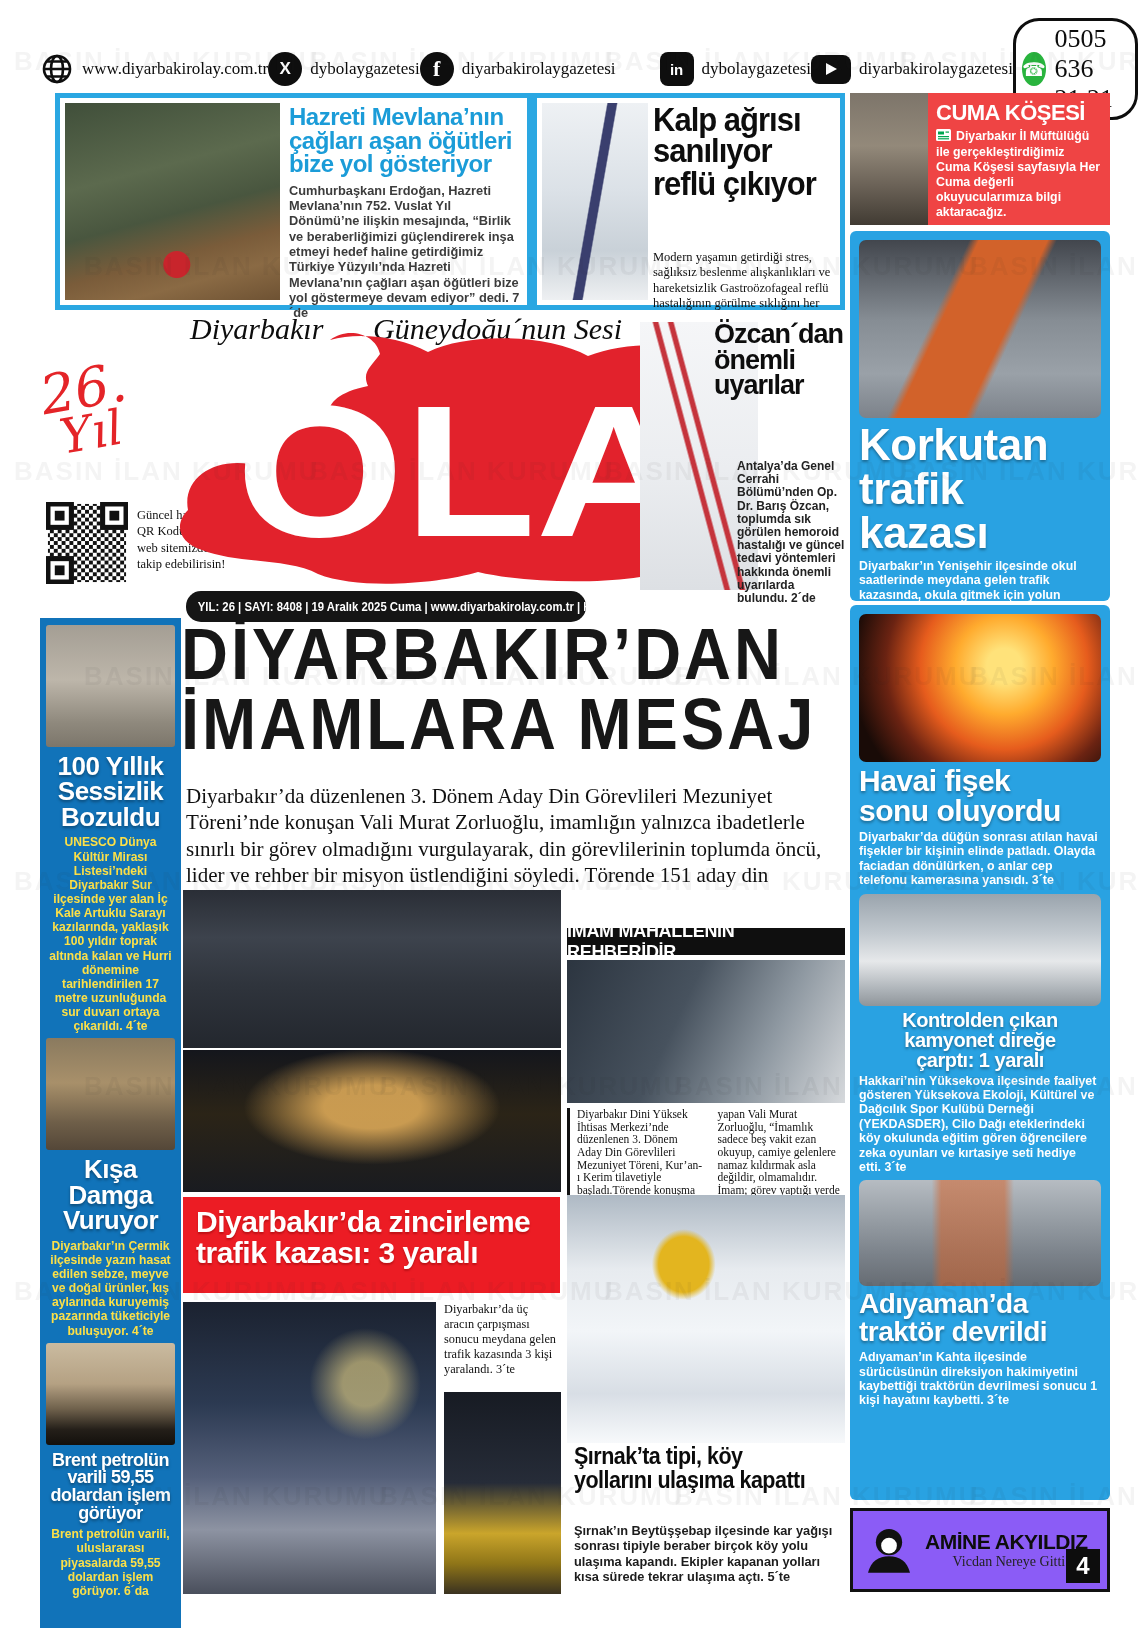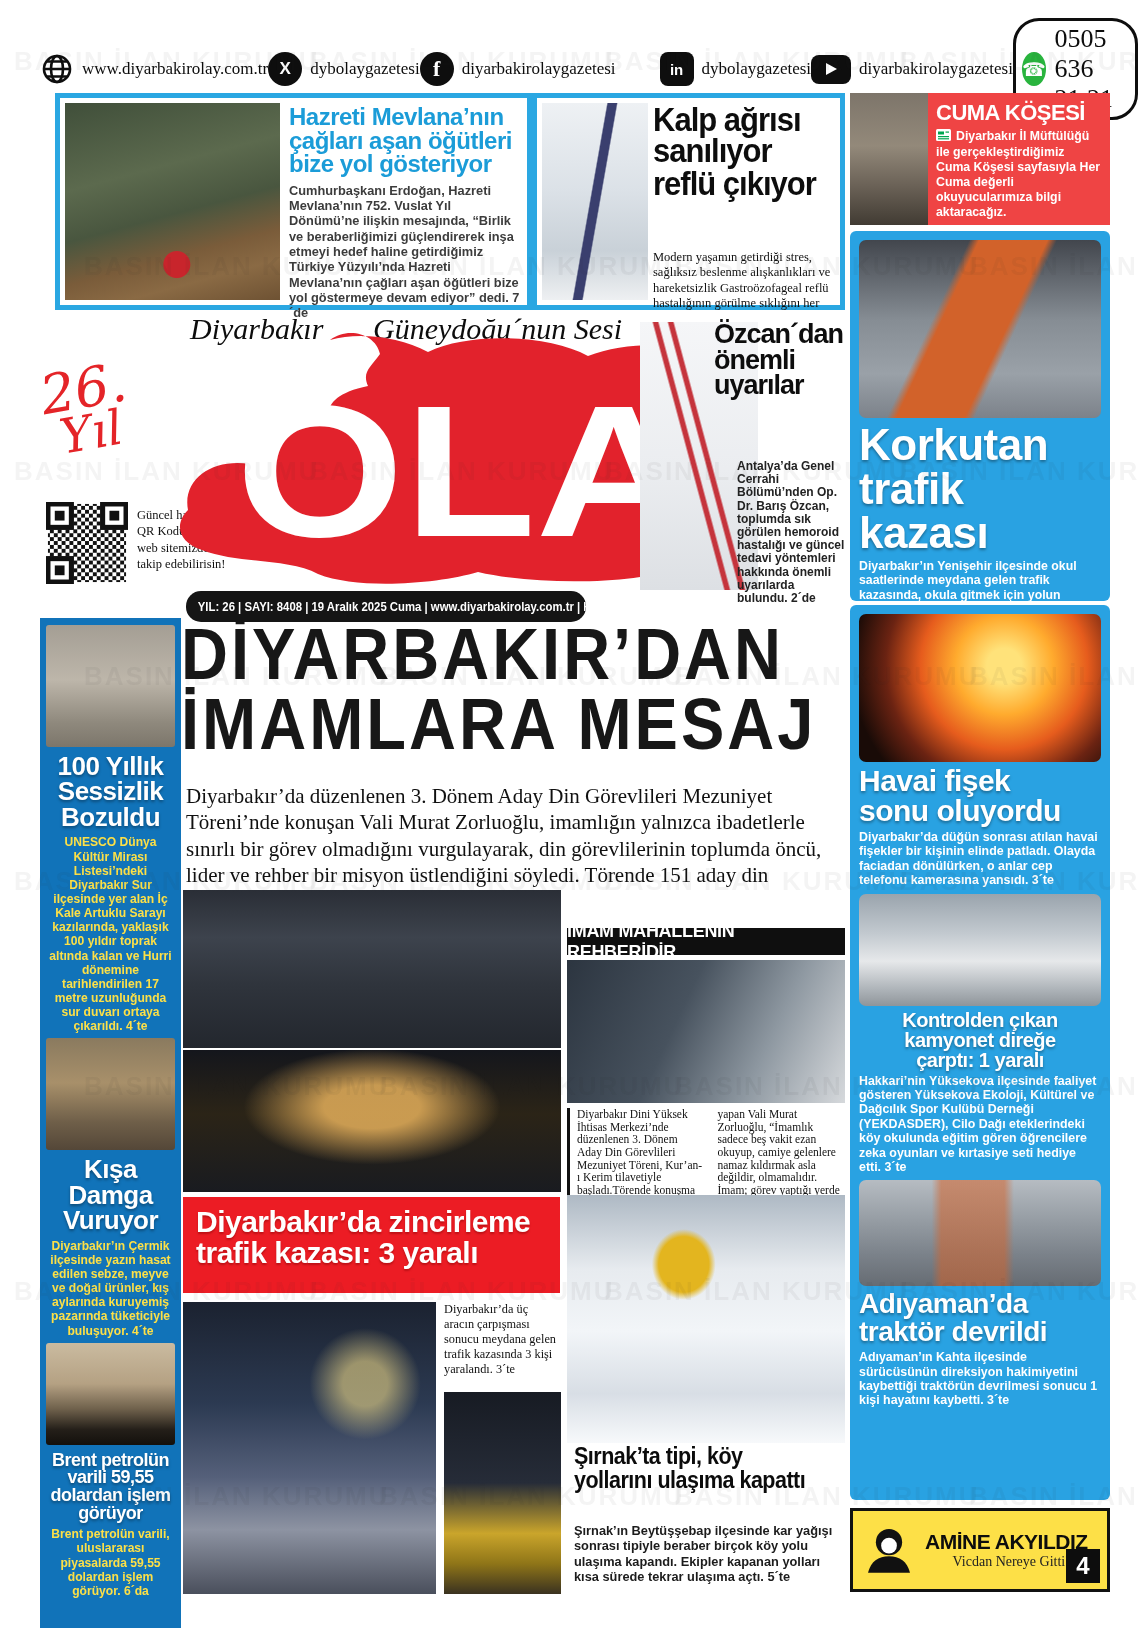--- a/index.html
+++ b/index.html
@@ -117,21 +117,21 @@
   .sidebar { left:40px; top:618px; width:141px; height:1217px; background:#1173b9;
              padding:7px 6px; display:flex; flex-direction:column; gap:5px;
              text-align:center; }
   .sb-head { color:#fff; font-weight:900; line-height:.98; letter-spacing:-.5px;
              text-shadow:0 2px 3px rgba(0,0,0,.35); margin-top:2px; }
   .sb-body { color:#fde047; font-weight:700; font-size:12.1px; line-height:1.17; }
   .sidebar .ph { border-radius:3px; flex-shrink:0; }
 
   
   .columnist { left:850px; top:1508px; width:260px; height:84px; border:3px solid #111;
-               background:#fde047; display:flex; align-items:center; gap:8px;
+               background:#8b5cf6; display:flex; align-items:center; gap:8px;
                padding:5px 8px; position:absolute; }
   .col-name { font-weight:900; font-size:21px; letter-spacing:-.5px; color:#0d0d0d; }
   .col-title { font-family:"Liberation Serif",serif; font-size:14px; color:#222;
                text-align:center; }
   .col-page { position:absolute; right:7px; bottom:6px; width:34px; height:34px;
               background:#0d0d0d; color:#fff; font-weight:900; font-size:24px;
               display:flex; align-items:center; justify-content:center; }
 </style>
 </head>
 <body>

